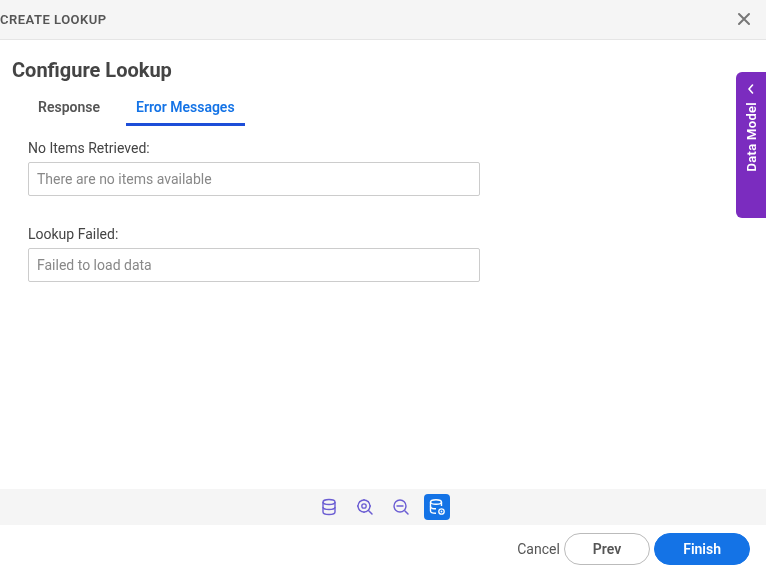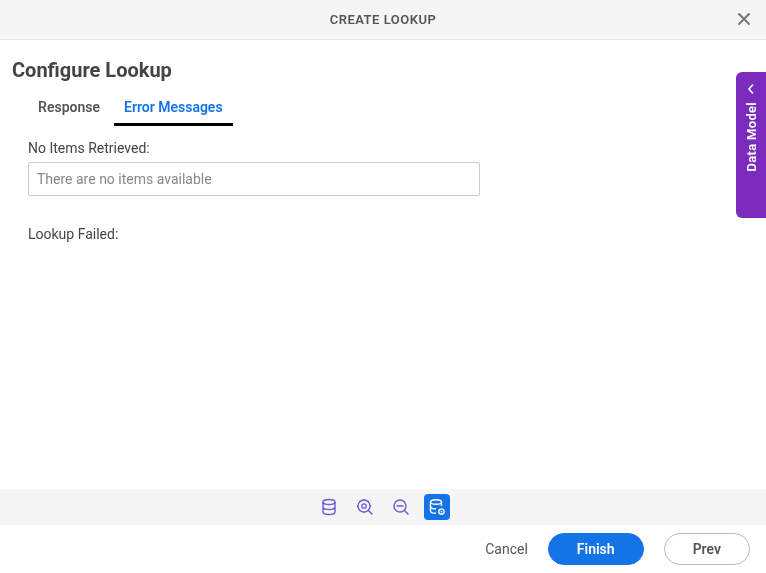--- a/index.html
+++ b/index.html
@@ -11,21 +11,21 @@
       position: relative;
       overflow: hidden;
       color: #333;
     }
     .header {
       height: 40px;
       background: #f5f5f5;
       border-bottom: 1px solid #e5e5e5;
       display: flex;
       align-items: center;
-      justify-content: center;
+      justify-content: flex-start;
       position: relative;
     }
     .header-title {
       font-size: 13px;
       font-weight: 600;
       color: #555;
       letter-spacing: 0.5px;
     }
     .close-btn {
       position: absolute;
@@ -41,35 +41,35 @@
     .content {
       padding: 18px 12px 0 12px;
     }
     .page-title {
       font-size: 20px;
       color: #444;
       margin-bottom: 11px;
     }
     .tabs {
       display: flex;
-      gap: 4px;
+      gap: 16px;
       padding-left: 16px;
       margin-bottom: 14px;
     }
     .tab {
       padding: 6px 10px 8px 10px;
       font-size: 14px;
       font-weight: 600;
       cursor: pointer;
       color: #555;
       border-bottom: 3px solid transparent;
     }
     .tab.active {
       color: #1473E6;
-      border-bottom: 3px solid #000000;
+      border-bottom: 3px solid #1d4ed8;
     }
     .form-group {
       margin-bottom: 30px;
       padding-left: 16px;
     }
     .form-label {
       display: block;
       font-size: 14px;
       color: #444;
       margin-bottom: 6px;
@@ -142,21 +142,21 @@
     }
     .footer {
       position: absolute;
       bottom: 0;
       left: 0;
       right: 0;
       height: 48px;
       display: flex;
       align-items: center;
       justify-content: flex-end;
-      gap: 20px;
+      gap: 4px;
       padding-right: 16px;
     }
     .link-btn {
       background: none;
       border: none;
       color: #555;
       font-size: 14px;
       cursor: pointer;
       font-family: inherit;
     }
@@ -200,20 +200,21 @@
     <div class="tab active">Error Messages</div>
   </div>
 
   <div class="form-group">
     <label class="form-label">No Items Retrieved:</label>
     <input type="text" class="form-input" value="There are no items available" style="">
   </div>
 
   <div class="form-group">
     <label class="form-label">Lookup Failed:</label>
+    <input type="text" class="form-input" value="Failed to load data" style="">
   </div>
 </div>
 
 <div class="side-handle">
   <span class="chev">
     <svg width="10" height="10" viewBox="0 0 10 10">
         <path d="M6.5 1 L3 5 L6.5 9" stroke="currentColor" stroke-width="1.6" fill="none" stroke-linecap="round" stroke-linejoin="round"></path>
       </svg>
   </span>
   <span class="side-label">Data Model</span>
@@ -249,15 +250,15 @@
         <path d="M14.5 5v4" stroke="currentColor" stroke-width="1.4"></path>
         <path d="M3.5 9.5c0 1.3 2.5 2.3 5.5 2.3" stroke="currentColor" stroke-width="1.4"></path>
         <circle cx="14.5" cy="14.5" r="2.7" stroke="currentColor" stroke-width="1.3"></circle>
         <circle cx="14.5" cy="14.5" r="0.9" fill="currentColor"></circle>
       </svg>
   </span>
 </div>
 
 <div class="footer">
   <button class="link-btn">Cancel</button>
+  <button class="btn btn-outline">Prev</button>
   <button class="btn btn-primary">Finish</button>
-  <button class="btn btn-outline">Prev</button>
 </div>
 
 </body></html>

